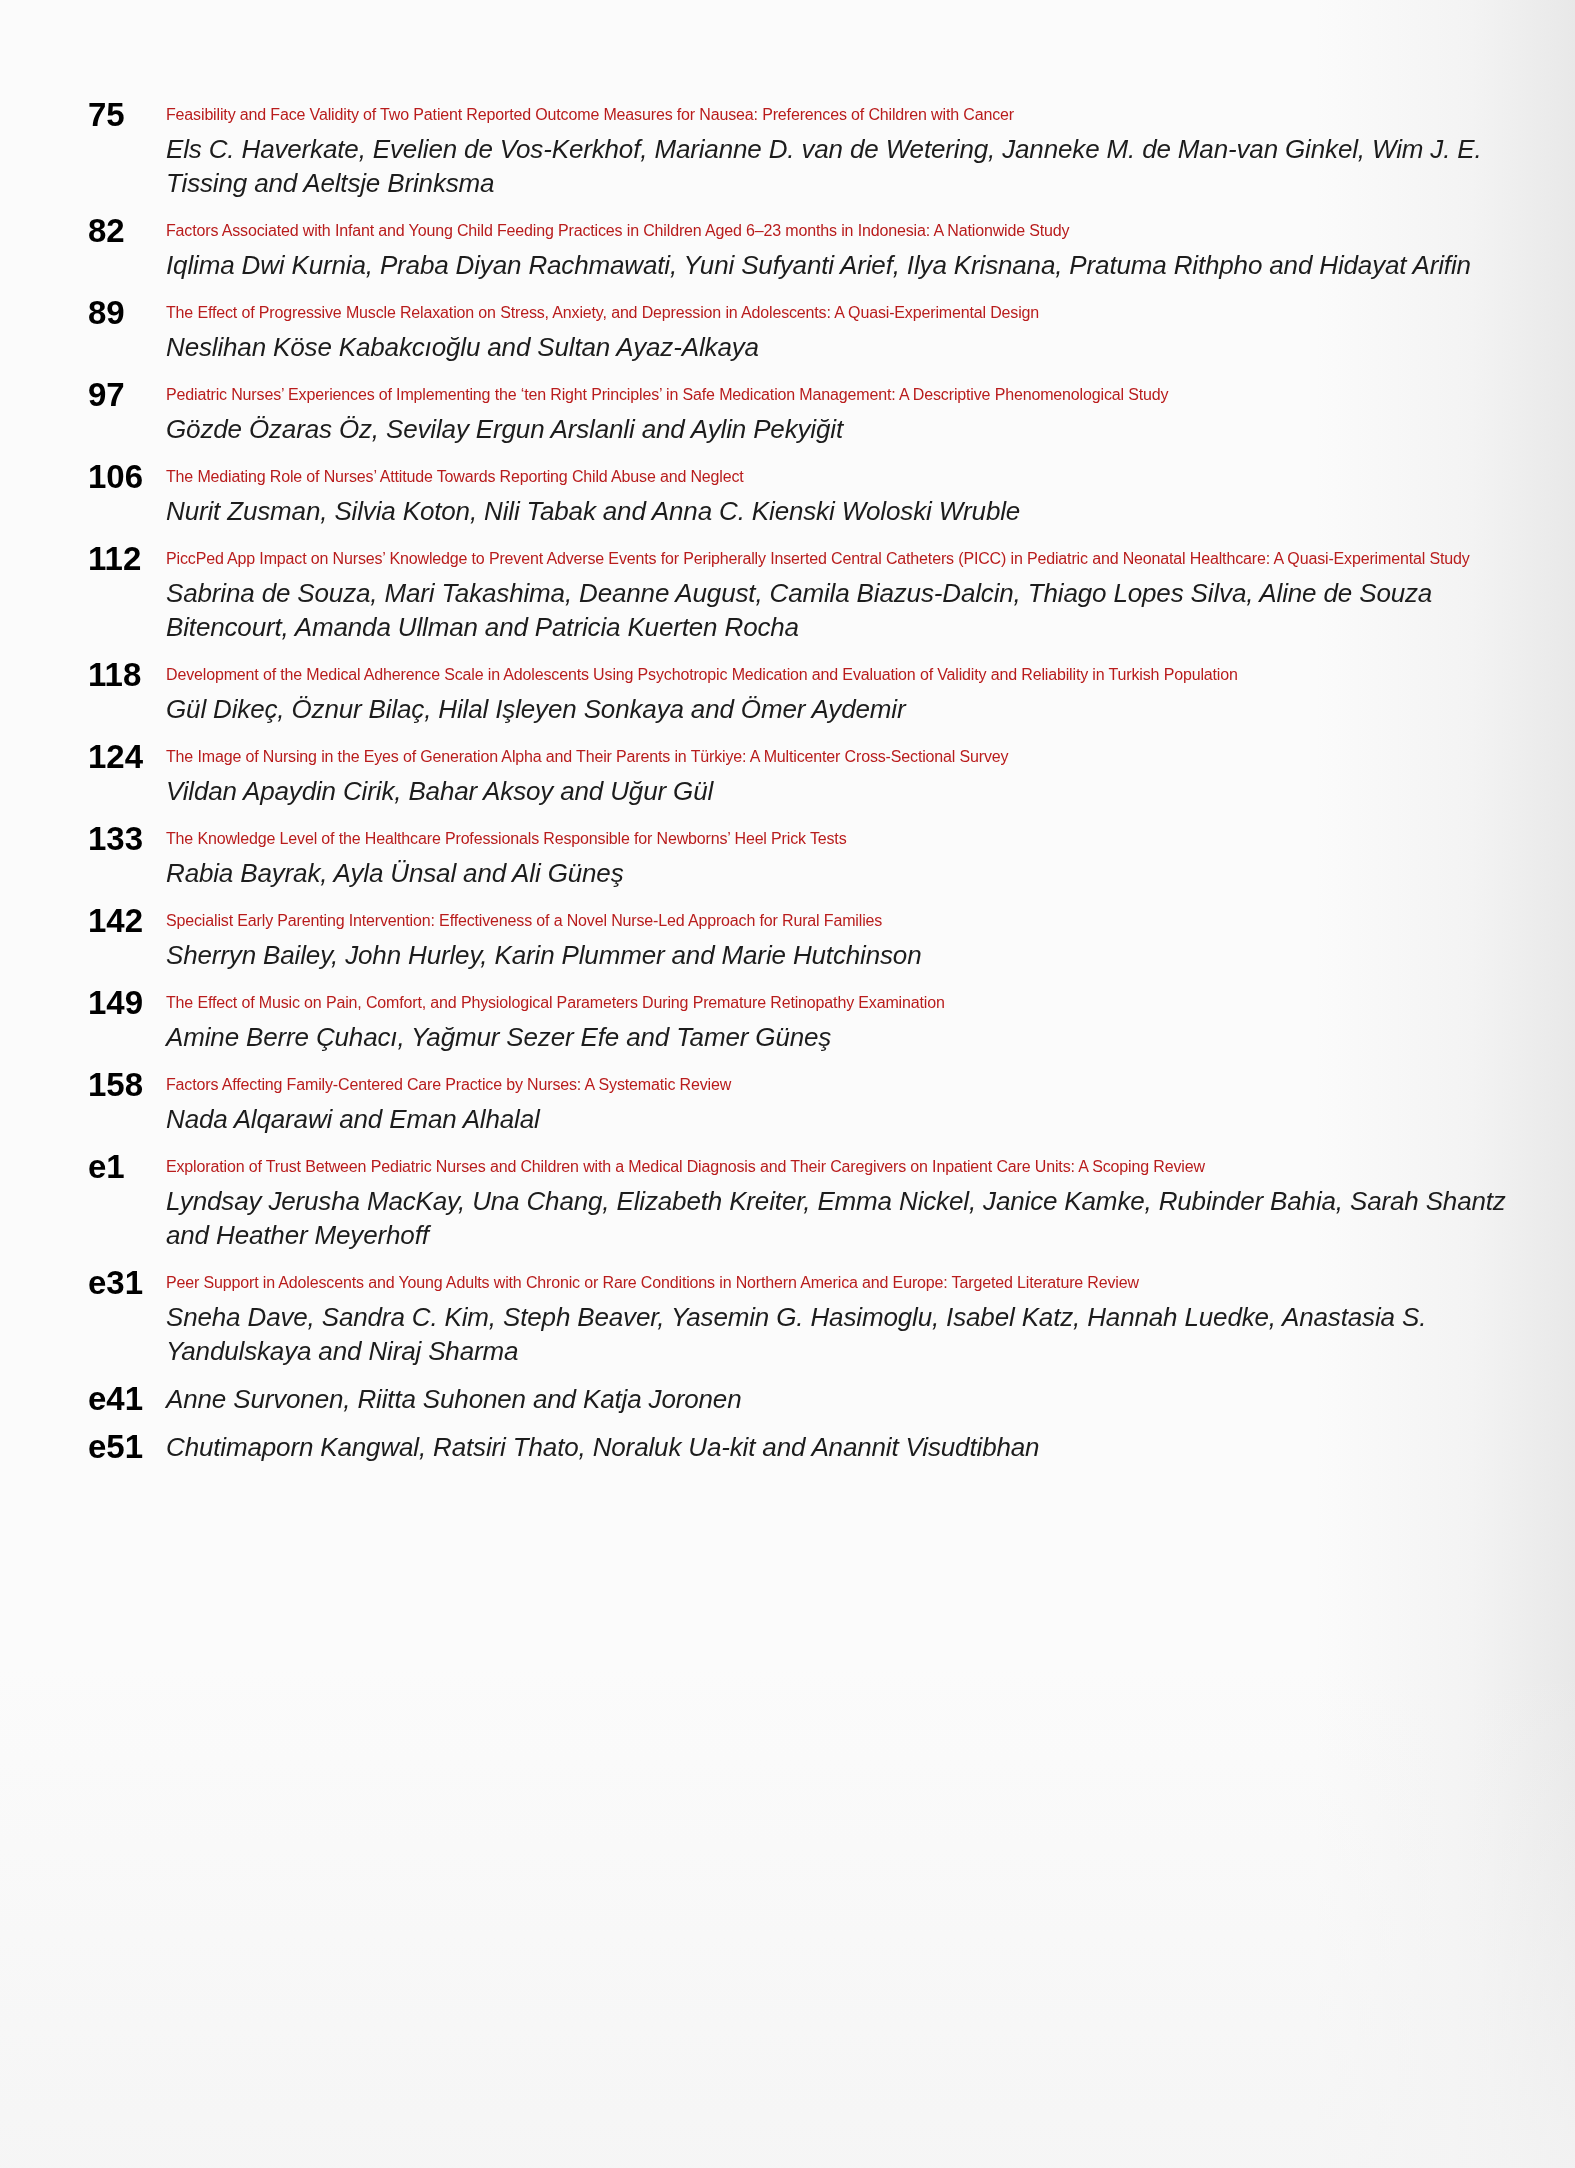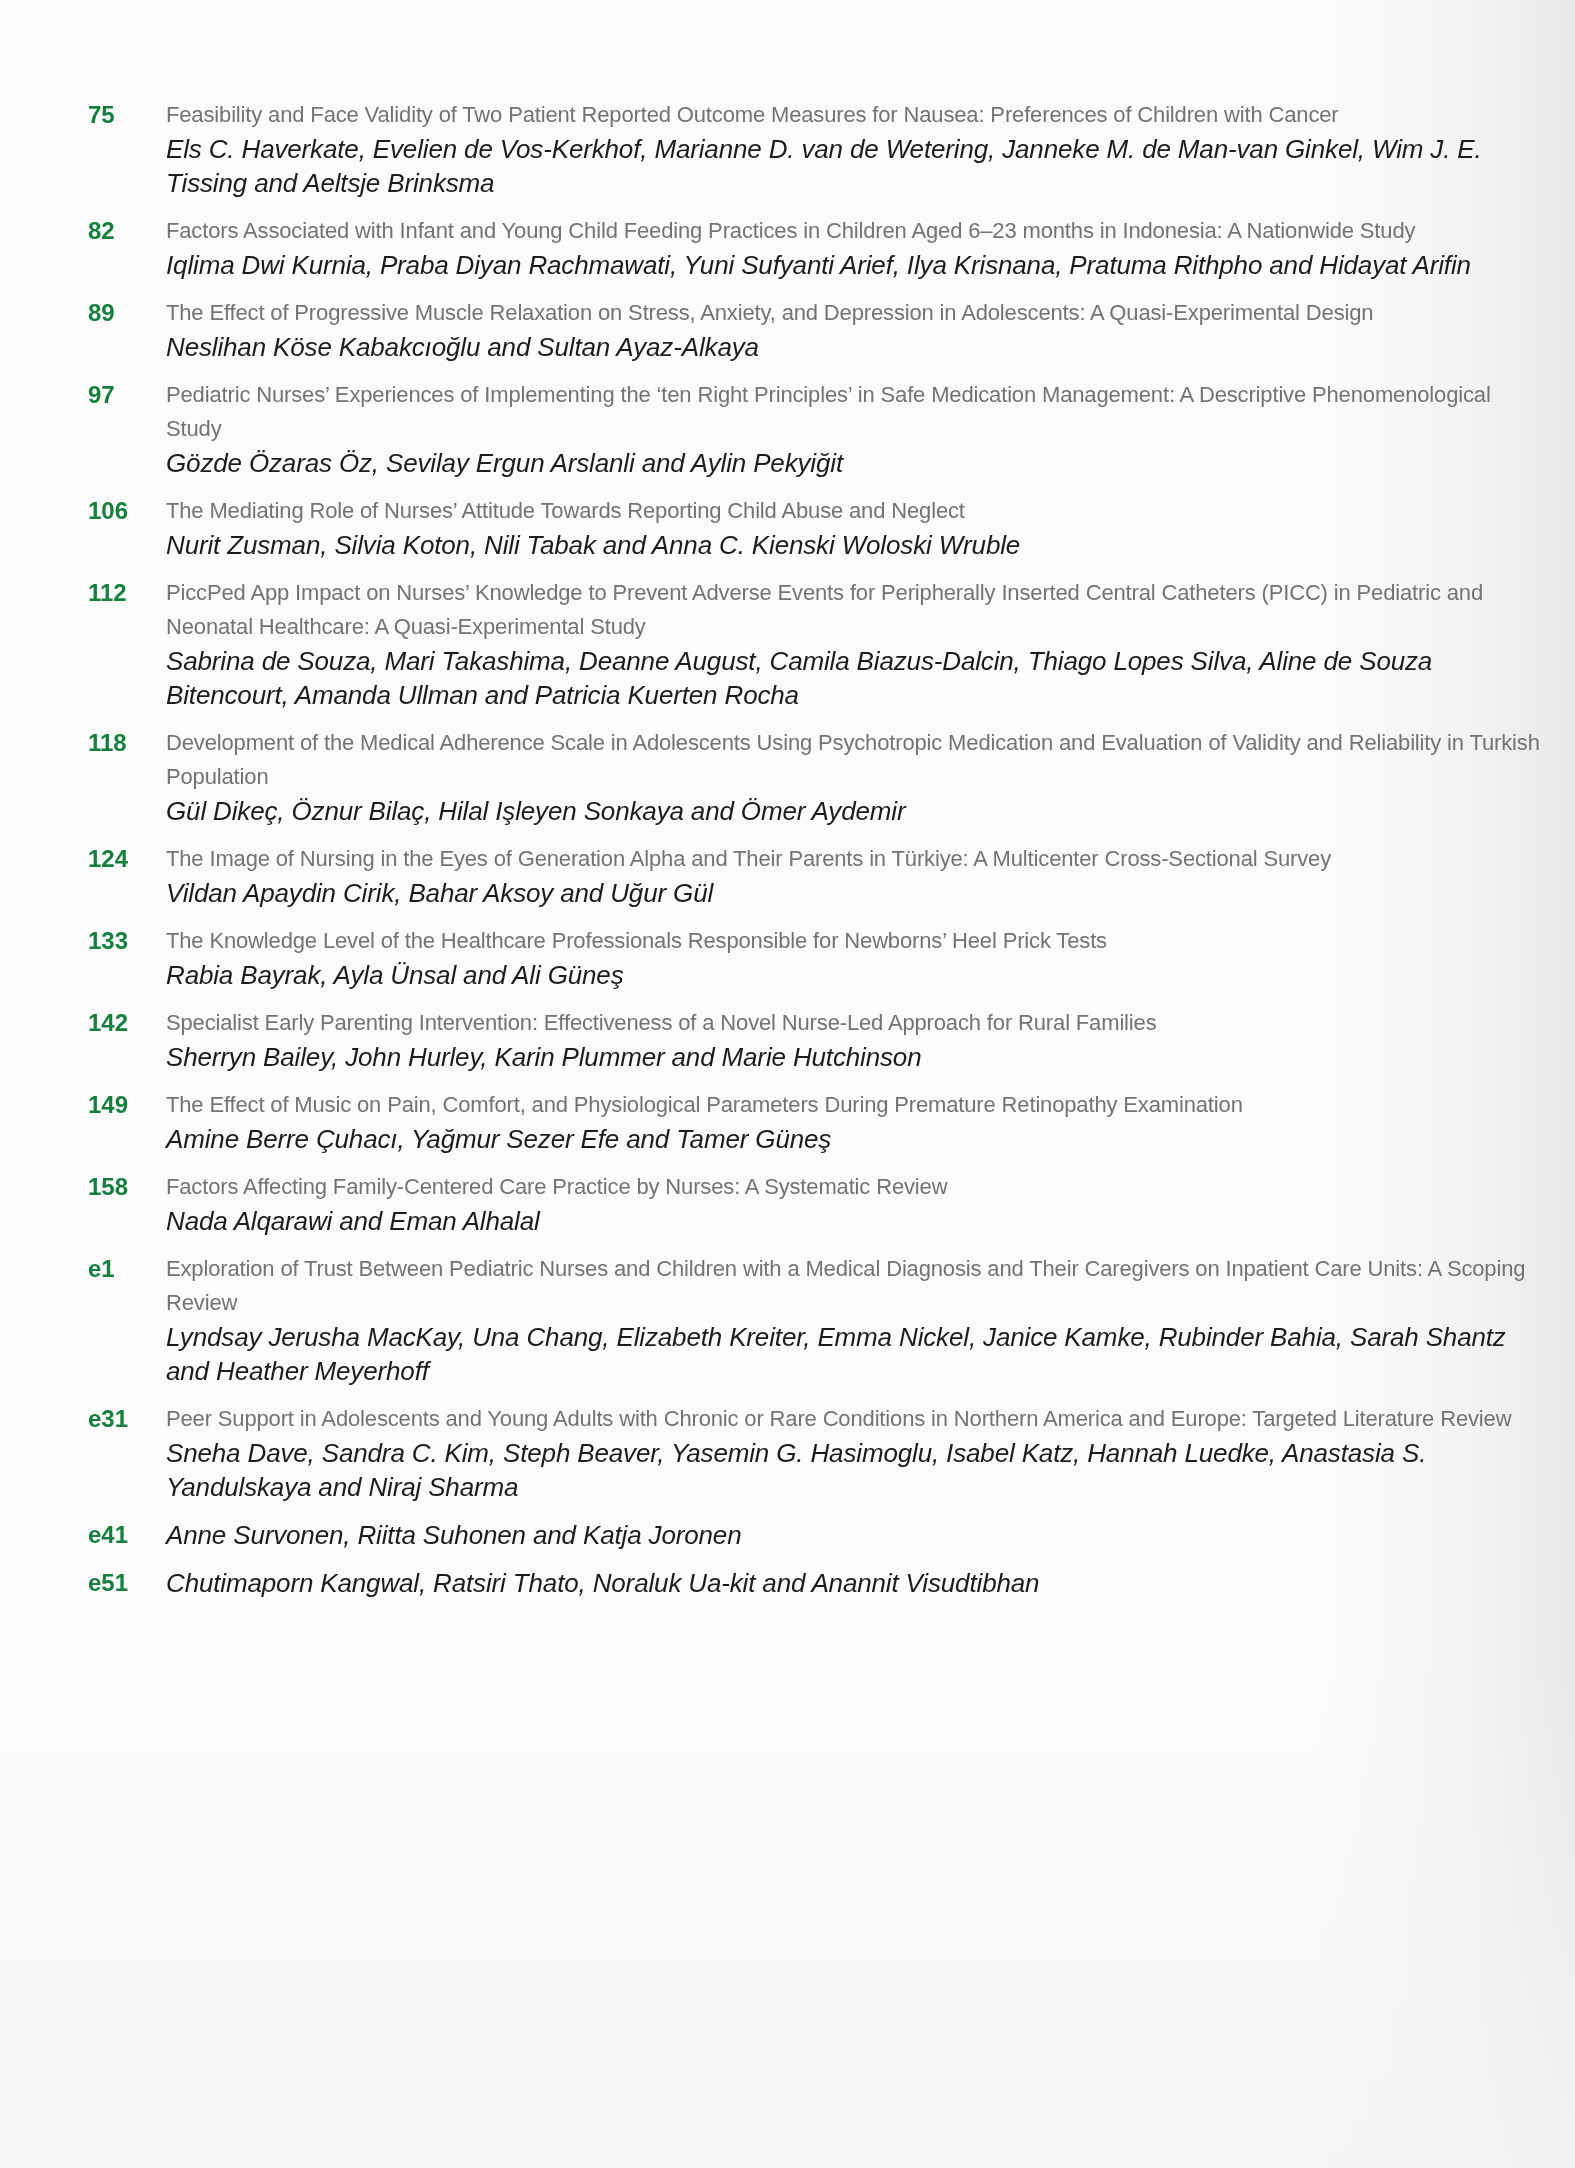--- a/index.html
+++ b/index.html
@@ -39,32 +39,32 @@
     .entry {
       display: flex;
       flex-direction: row;
       align-items: flex-start;
       margin-bottom: 14px;
     }
     .page-num {
       width: 78px;
       flex: 0 0 78px;
       font-weight: bold;
-      font-size: 24px;
+      font-size: 33px;
       line-height: 34px;
-      color: #15803d;
+      color: #000000;
     }
     .entry-body {
       flex: 1 1 auto;
       padding-right: 8px;
     }
     .title {
-      font-size: 22px;
+      font-size: 16px;
       line-height: 34px;
-      color: #737373;
+      color: #b91c1c;
       letter-spacing: -0.15px;
     }
     .authors {
       font-style: italic;
       font-size: 26px;
       line-height: 34px;
       color: #1c1c1c;
       letter-spacing: -0.15px;
     }
   </style>

